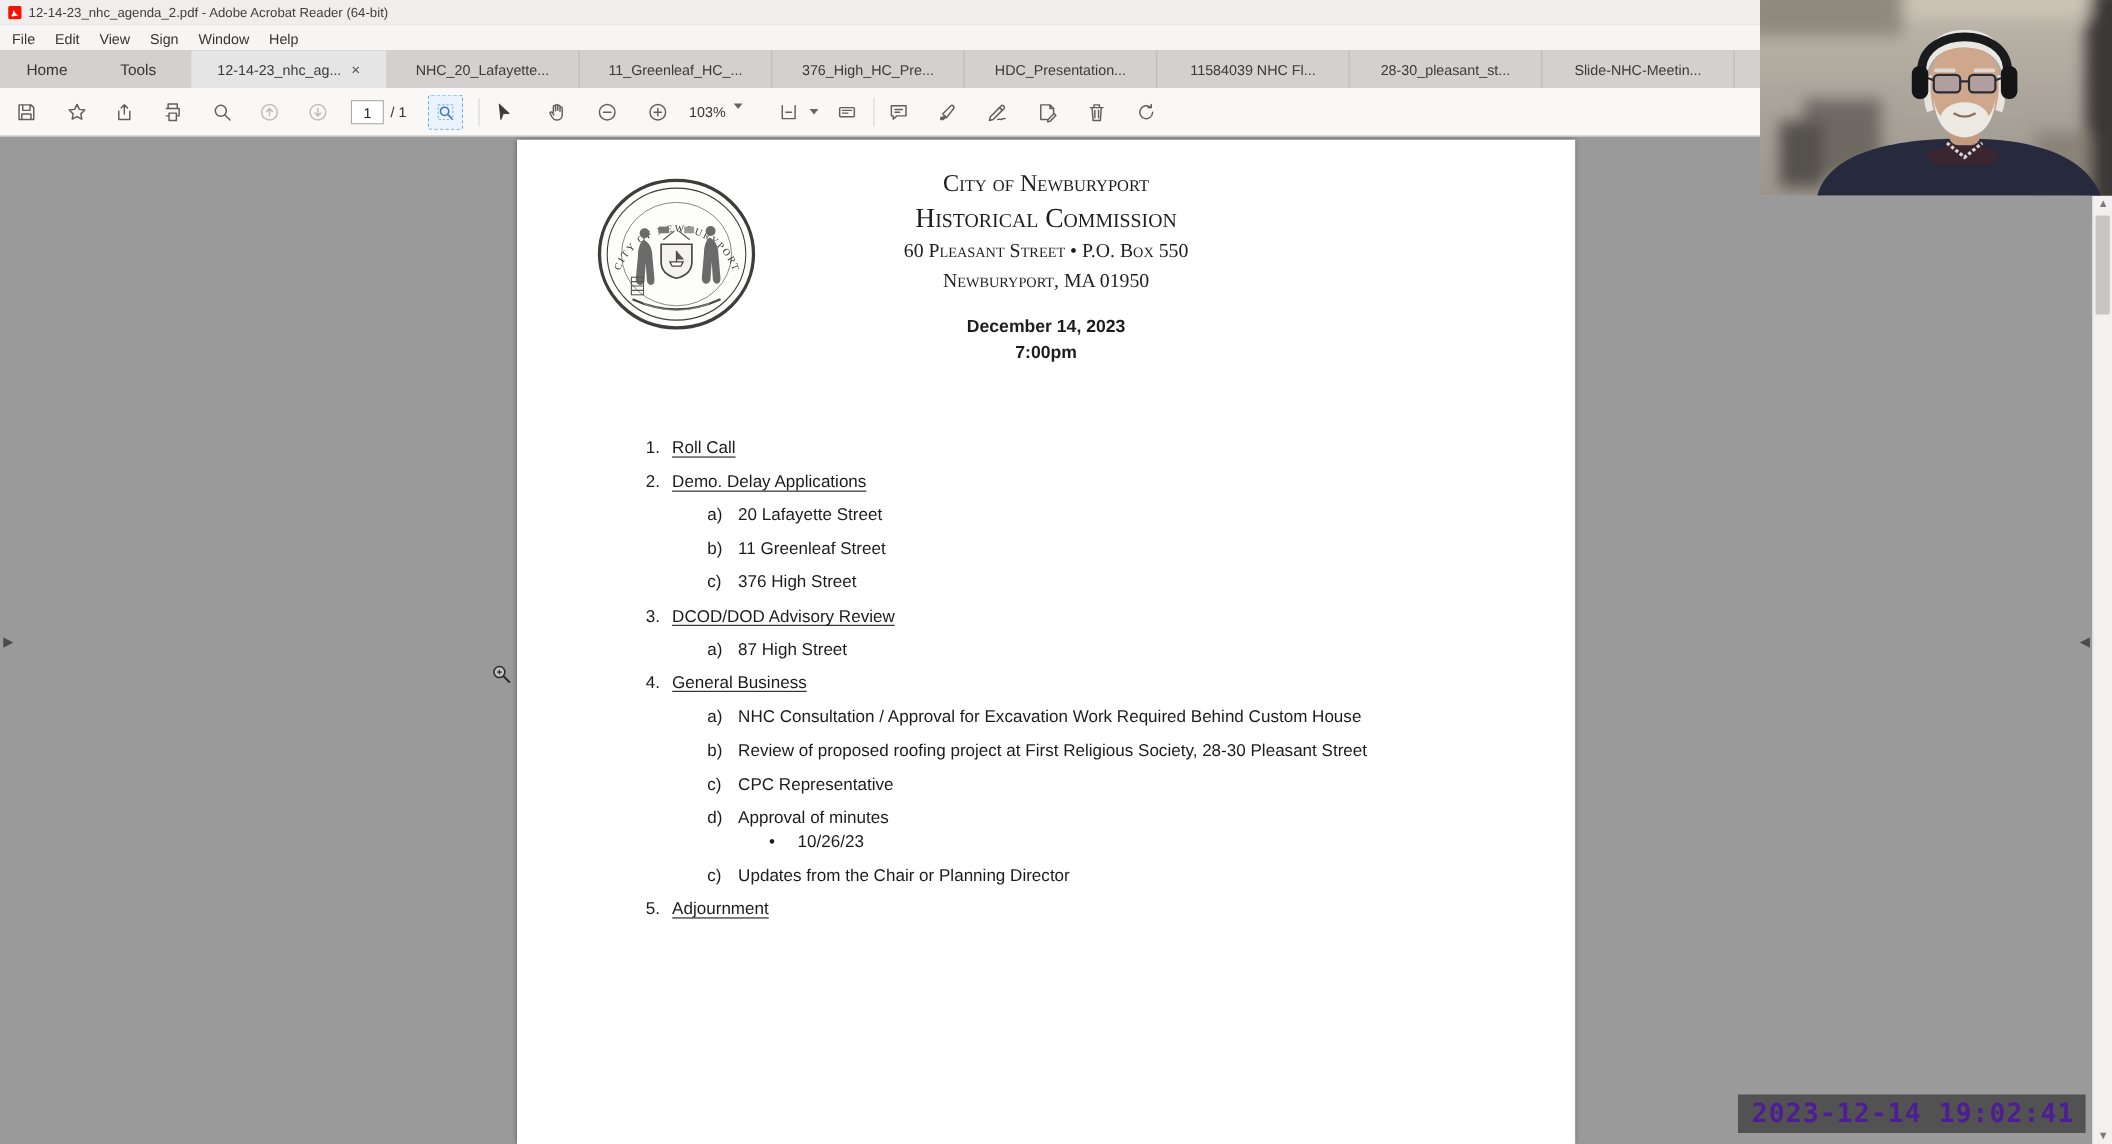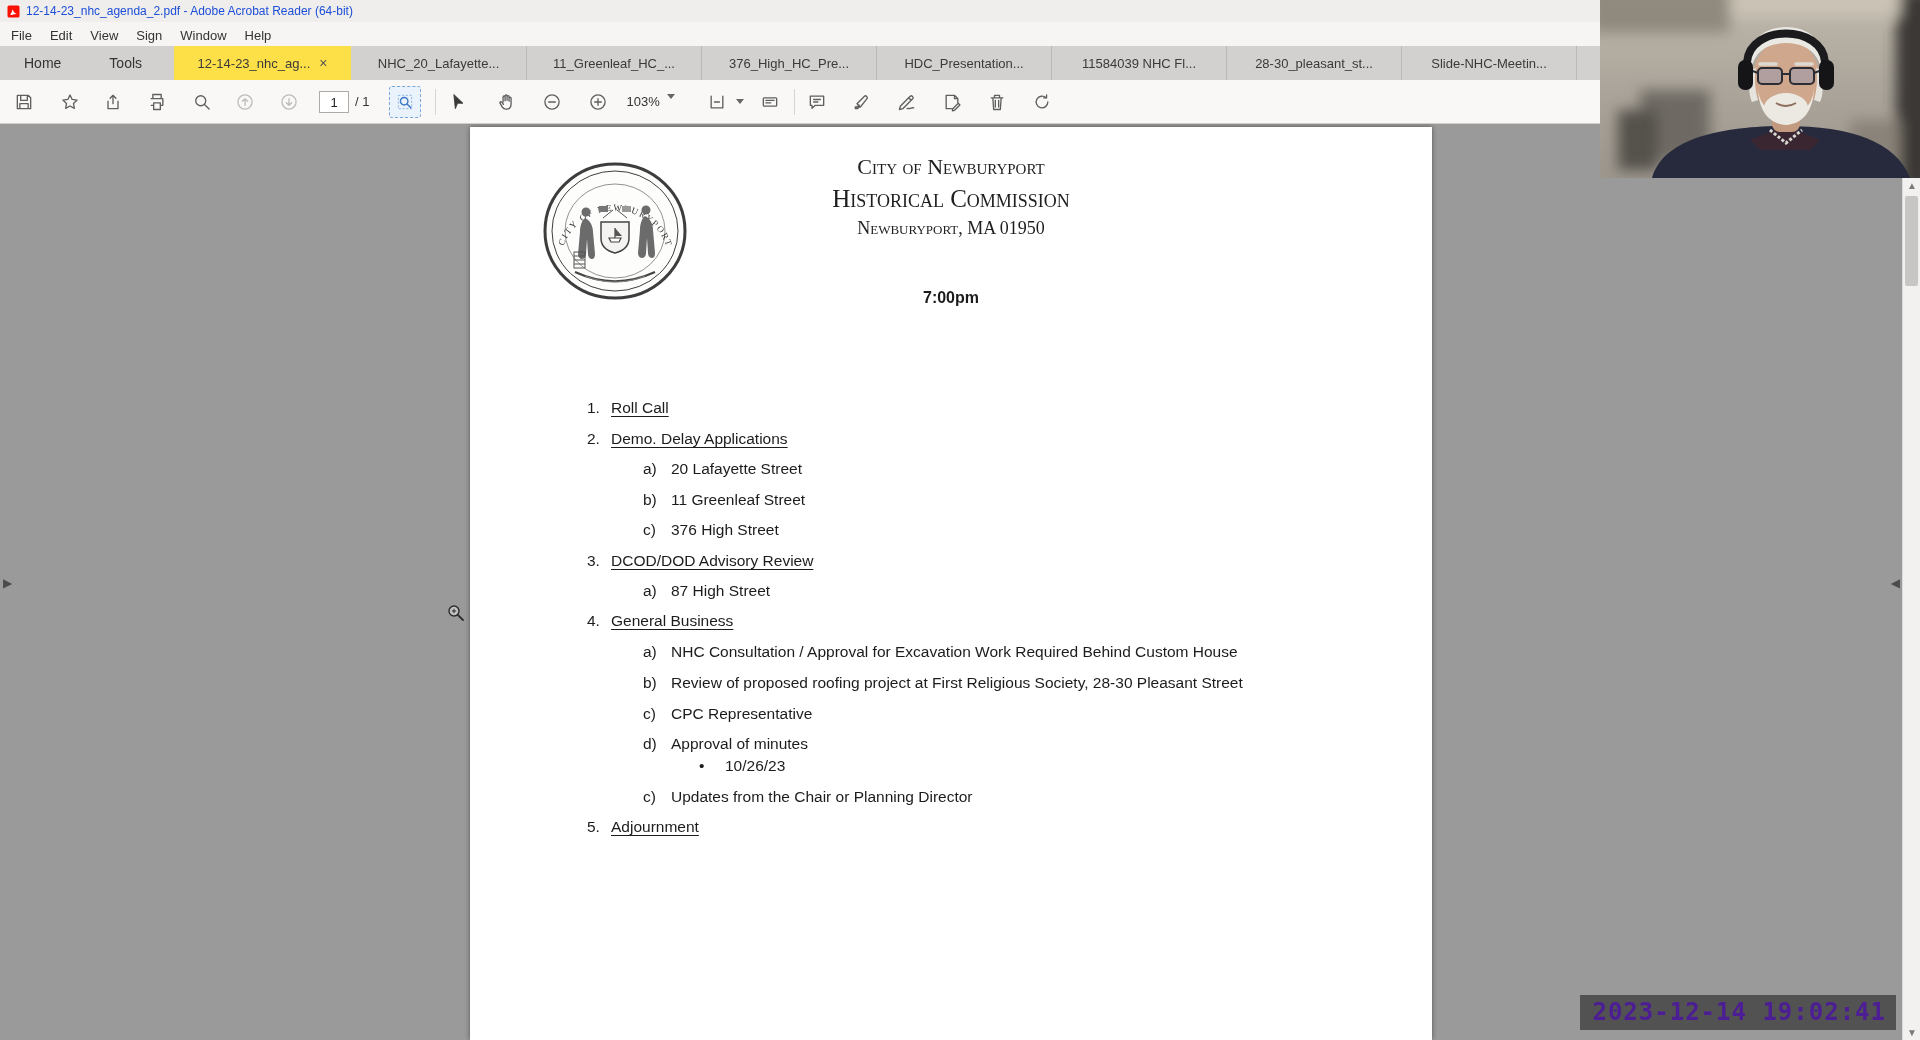--- a/index.html
+++ b/index.html
@@ -3,37 +3,37 @@
 <meta charset="utf-8">
 <style>
   * { margin:0; padding:0; box-sizing:border-box; }
   html,body { width:1920px; height:1040px; overflow:hidden;
     font-family:"Liberation Sans", sans-serif; background:#9a9a9a; }
 
   
   .titlebar { height:22px; background:#efeeec; display:flex; align-items:center;
     padding-left:7px; gap:6px; }
   .pdf-logo { width:13px; height:13px; flex:0 0 auto; }
-  .win-title { font-size:12px; color:#1d4ed8; white-space:nowrap; }
+  .win-title { font-size:12px; color:#404040; white-space:nowrap; }
 
   
   .menubar { height:24px; background:#f6f5f4; display:flex; align-items:flex-end;
     padding-left:2px; }
   .menu-item { font-size:13px; color:#333; padding:3px 9px; cursor:default; }
 
   
   .tabbar { height:34px; background:#d3d1cf; display:flex; align-items:stretch;
     font-size:14px; color:#333; }
   .app-tab { display:flex; align-items:center; padding:0 24px; }
   .doc-tabs { display:flex; align-items:stretch; margin-left:8px; }
   .doc-tab { width:175px; display:flex; align-items:center; justify-content:center;
     gap:9px; font-size:13px; color:#3a3a3a; border-left:1px solid #bcbab8;
     white-space:nowrap; overflow:hidden; }
   .doc-tab:first-child { border-left:none; }
-  .doc-tab.active { background:#fde047; width:177px; border-left:none; }
+  .doc-tab.active { background:#e5e5e5; width:177px; border-left:none; }
   .doc-tab.active + .doc-tab { border-left:none; }
   .tab-close { font-size:14px; color:#555; line-height:1; }
 
   
   .toolbar { height:44px; background:#f9f8f7; border-bottom:1px solid #cfcdca;
     display:flex; align-items:center; padding-left:8px; position:relative; z-index:2; }
   .tbtn { width:32px; height:32px; display:flex; align-items:center;
     justify-content:center; border-radius:3px; flex:0 0 auto; }
   .tbtn svg { width:20px; height:20px; }
   .stroke  { stroke:#5f5f5f; fill:none; stroke-width:1.6; stroke-linecap:round; stroke-linejoin:round; }
@@ -318,24 +318,26 @@
       <rect x="33" y="92" width="11" height="16" fill="none" stroke="#555" stroke-width="1"></rect>
       <path d="M33 96h11 M33 100h11 M33 104h11" stroke="#555" stroke-width="1"></path>
 
       <path d="M34 112c26 12 54 12 80 0" fill="none" stroke="#444" stroke-width="2"></path>
       <path d="M44 116c20 8 40 8 60 0" fill="none" stroke="#888" stroke-width="1"></path>
     </svg>
 
     <div class="doc-header">
       <div class="dh1">City of Newburyport</div>
       <div class="dh2">Historical Commission</div>
+      <div class="dh3">60 Pleasant Street • P.O. Box 550</div>
       <div class="dh4">Newburyport, MA  01950</div>
     </div>
 
     <div class="doc-date">
+      <div>December 14, 2023</div>
       <div>7:00pm</div>
     </div>
 
 
     <div class="ag-row lvl1" style="top:272px">
         <span class="num">1.</span>
         <span class="u">Roll Call</span>
       </div>
     <div class="ag-row lvl1" style="top:303px">
         <span class="num">2.</span>

